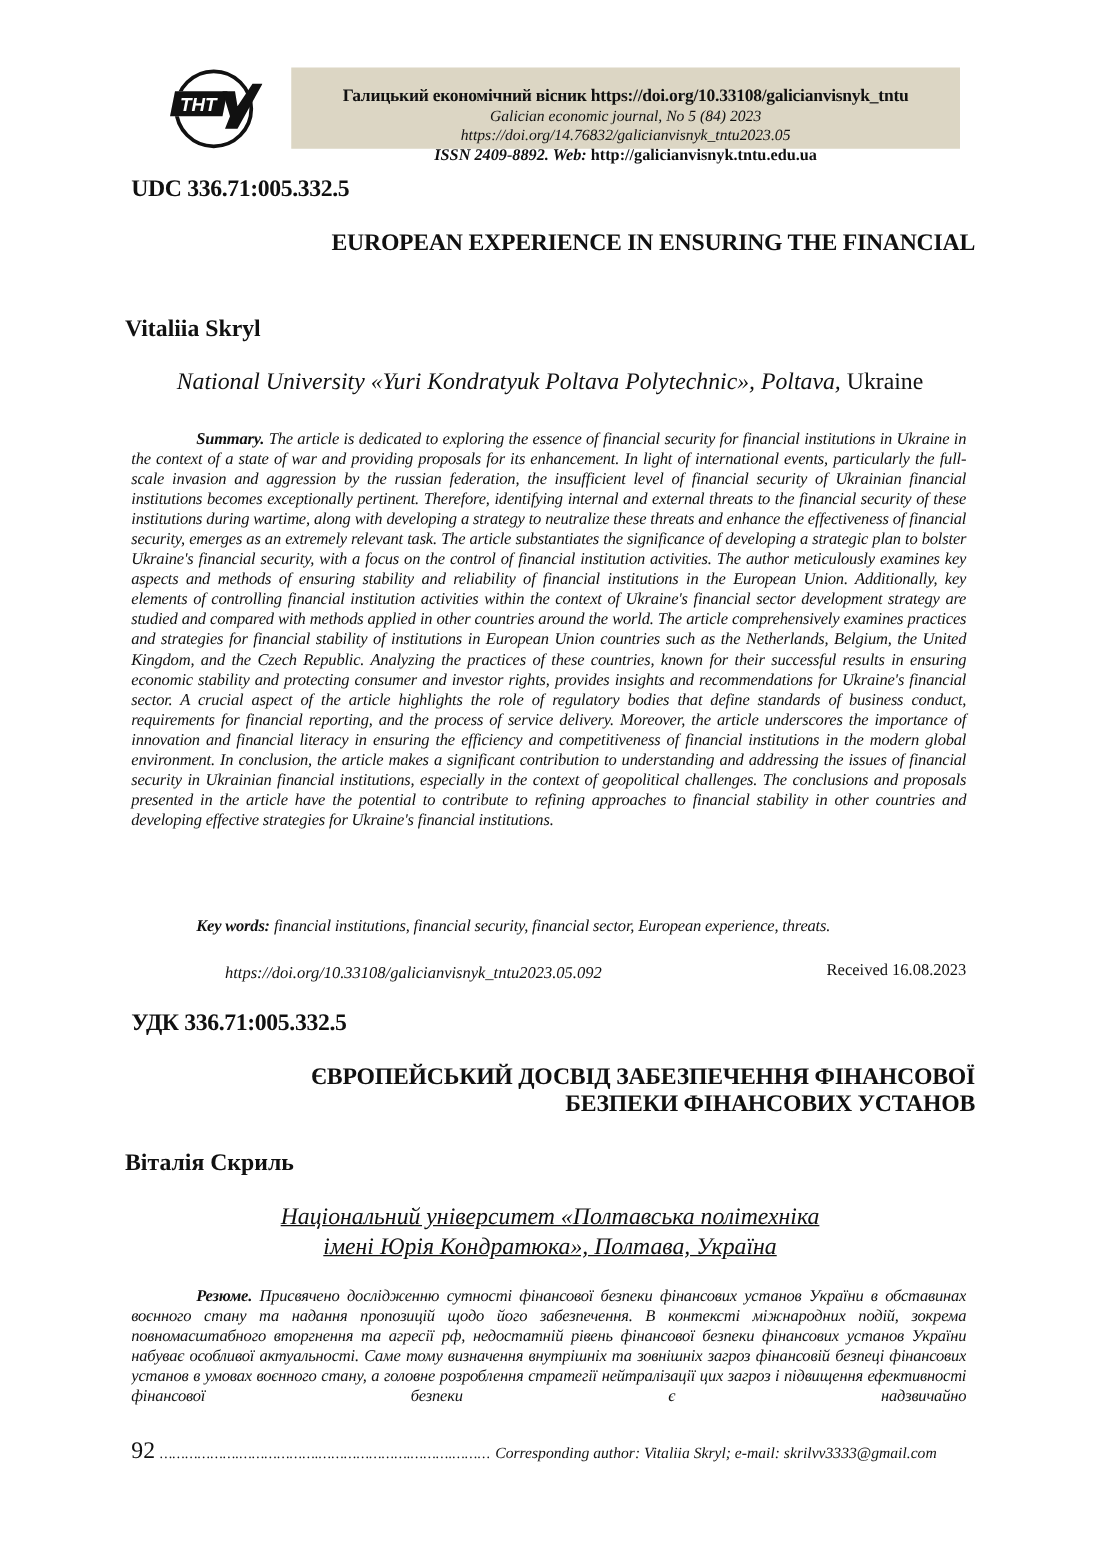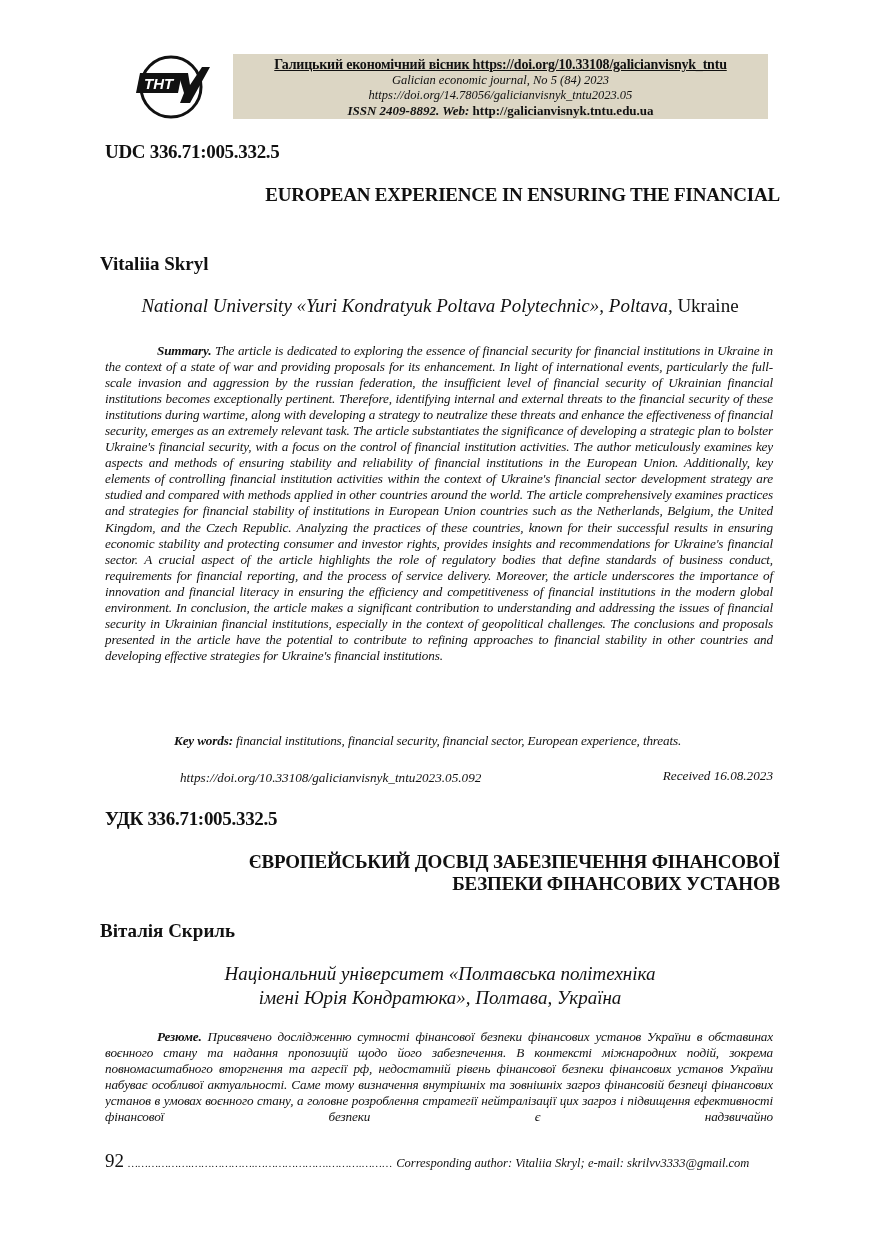--- a/index.html
+++ b/index.html
@@ -2,40 +2,40 @@
 <html><head>
 <meta charset="utf-8">
 <style>
   html, body { margin: 0; padding: 0; background: #ffffff; }
   body { width: 877px; height: 1240px; position: relative; overflow: hidden; color: #111; font-family: "Liberation Serif", serif; }
   .page { position: absolute; left: 0; top: 0; width: 877px; height: 1240px; }
 
   
   .logo { position: absolute; left: 132px; top: 51px; width: 78px; height: 70px; }
   .journal-box { position: absolute; left: 233px; top: 54px; width: 535px; height: 65px; background: #dcd6c4; text-align: center; }
-  .journal-box .l1 { font-weight: bold; font-size: 14px; line-height: 16px; margin-top: 3px; letter-spacing: -0.2px; text-decoration: underline; }
+  .journal-box .l1 { font-weight: bold; font-size: 14px; line-height: 16px; margin-top: 16px; letter-spacing: -0.2px; }
   .journal-box .l2, .journal-box .l3 { font-style: italic; font-size: 12.5px; line-height: 15px; }
   .journal-box .l4 { font-size: 13px; line-height: 16px; }
   .journal-box .l4 .it { font-style: italic; font-weight: bold; }
   .journal-box .l4 .b { font-weight: bold; }
 
   .udc { position: absolute; left: 105px; font-weight: bold; font-size: 19px; letter-spacing: -0.3px; }
   .title { position: absolute; left: 100px; width: 680px; text-align: right; font-weight: bold; font-size: 19px; line-height: 22px; letter-spacing: -0.2px; }
   .author { position: absolute; left: 100px; width: 680px; text-align: left; font-weight: bold; font-size: 19px; }
   .affil { position: absolute; left: 100px; width: 680px; text-align: center; font-size: 19px; line-height: 24px; }
   .affil .it { font-style: italic; }
 
   .abstract { position: absolute; left: 105px; width: 668px; font-style: italic; font-size: 13.2px; line-height: 16.05px; text-align: justify; letter-spacing: -0.15px; }
   .abstract .lead { font-weight: bold; }
   .indent { display: inline-block; width: 52px; }
   .keywords { position: absolute; left: 105px; width: 668px; font-style: italic; font-size: 13.2px; line-height: 16px; letter-spacing: -0.15px; }
-  .keywords .lead { font-weight: bold; margin-left: 17px; }
+  .keywords .lead { font-weight: bold; }
 
   .doi-line { position: absolute; left: 180px; top: 770px; font-style: italic; font-size: 13.2px; }
-  .received { position: absolute; right: 104px; top: 768px; font-style: italic; font-size: 13.2px; }
+  .received { position: absolute; right: 104px; top: 768px; font-size: 13.2px; }
 
   .footer { position: absolute; left: 105px; top: 1150px; width: 668px; white-space: nowrap; overflow: hidden; }
   .footer .pnum { font-size: 19px; vertical-align: baseline; }
   .footer .dots { font-size: 11px; font-style: italic; letter-spacing: 0.3px; }
   .footer .corr { font-style: italic; font-size: 12.5px; }
 </style>
 </head>
 <body>
 
 <div class="page">
@@ -46,21 +46,21 @@
       <rect x="6" y="22" width="42" height="20" fill="#fff"></rect>
       <polygon points="8,22 50,22 46,42 4,42" fill="#111"></polygon>
       <text x="12" y="38" font-family="Liberation Sans, sans-serif" font-weight="bold" font-style="italic" font-size="15" fill="#fff">THT</text>
       <polygon points="46,22 56,22 58,34 70,16 78,16 58,52 48,52 52,42" fill="#111"></polygon>
     </svg>
   </div>
 
   <div class="journal-box">
     <div class="l1">Галицький економічний вісник https://doi.org/10.33108/galicianvisnyk_tntu</div>
     <div class="l2">Galician economic journal, No 5 (84) 2023</div>
-    <div class="l3">https://doi.org/14.78056/galicianvisnyk_tntu2023.05</div>
+    <div class="l3">https://doi.org/14.76832/galicianvisnyk_tntu2023.05</div>
     <div class="l4">
       <span class="it">ISSN 2409-8892. Web: </span><span class="b">http://galicianvisnyk.tntu.edu.ua</span>
     </div>
   </div>
 
   <div class="udc" style="top:141px;">UDC 336.71:005.332.5</div>
 
   <div class="title" style="top:184px;">
     <div>EUROPEAN EXPERIENCE IN ENSURING THE FINANCIAL</div>
   </div>
@@ -84,21 +84,21 @@
 
   <div class="udc" style="top:808px;">УДК 336.71:005.332.5</div>
 
   <div class="title" style="top:851px;">
     <div>ЄВРОПЕЙСЬКИЙ ДОСВІД ЗАБЕЗПЕЧЕННЯ ФІНАНСОВОЇ</div>
     <div>БЕЗПЕКИ ФІНАНСОВИХ УСТАНОВ</div>
   </div>
 
   <div class="author" style="top:920px;">Віталія Скриль</div>
 
-  <div class="affil" style="top:962px;">
+  <div class="affil" style="top:962px;text-decoration:underline;">
     <div class="it">Національний університет «Полтавська політехніка</div>
     <div class="it">імені Юрія Кондратюка», Полтава, Україна</div>
   </div>
 
   <div class="abstract" style="top:1029px; height:112px; overflow:hidden; text-align-last: justify;">
     <span class="indent"></span><span class="lead">Резюме.</span><span> Присвячено дослідженню сутності фінансової безпеки фінансових установ України в обставинах воєнного стану та надання пропозицій щодо його забезпечення. В контексті міжнародних подій, зокрема повномасштабного вторгнення та агресії рф, недостатній рівень фінансової безпеки фінансових установ України набуває особливої актуальності. Саме тому визначення внутрішніх та зовнішніх загроз фінансовій безпеці фінансових установ в умовах воєнного стану, а головне розроблення стратегії нейтралізації цих загроз і підвищення ефективності фінансової безпеки є надзвичайно</span>
   </div>
 
   <div class="footer">
     <span class="pnum">92</span>

